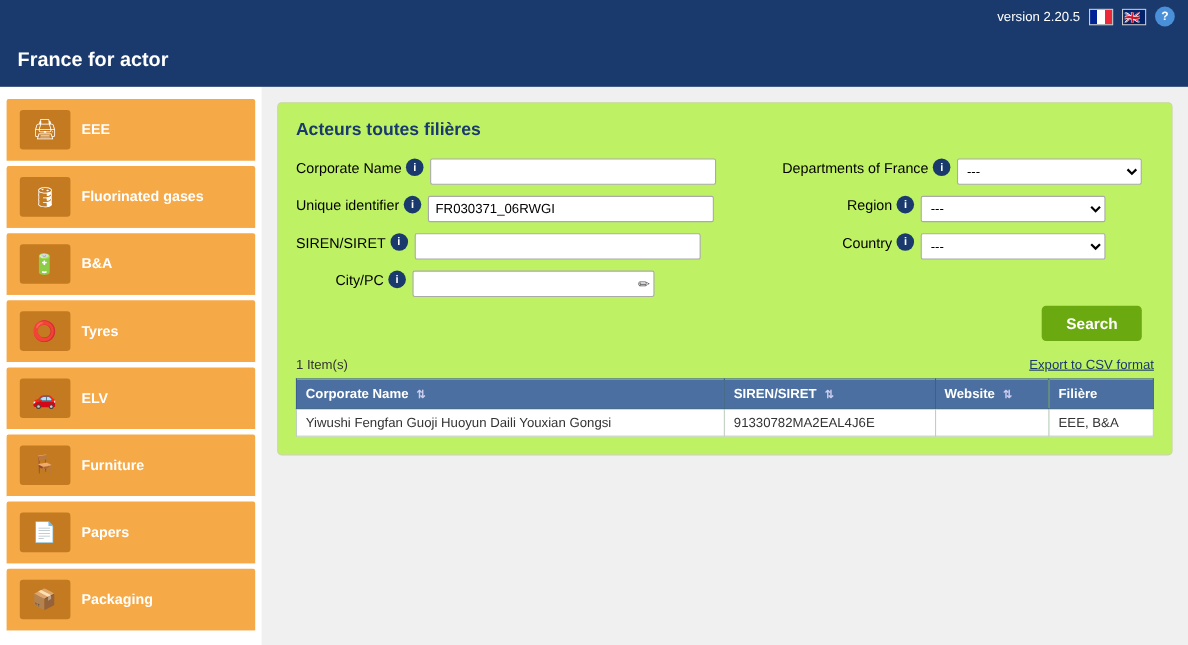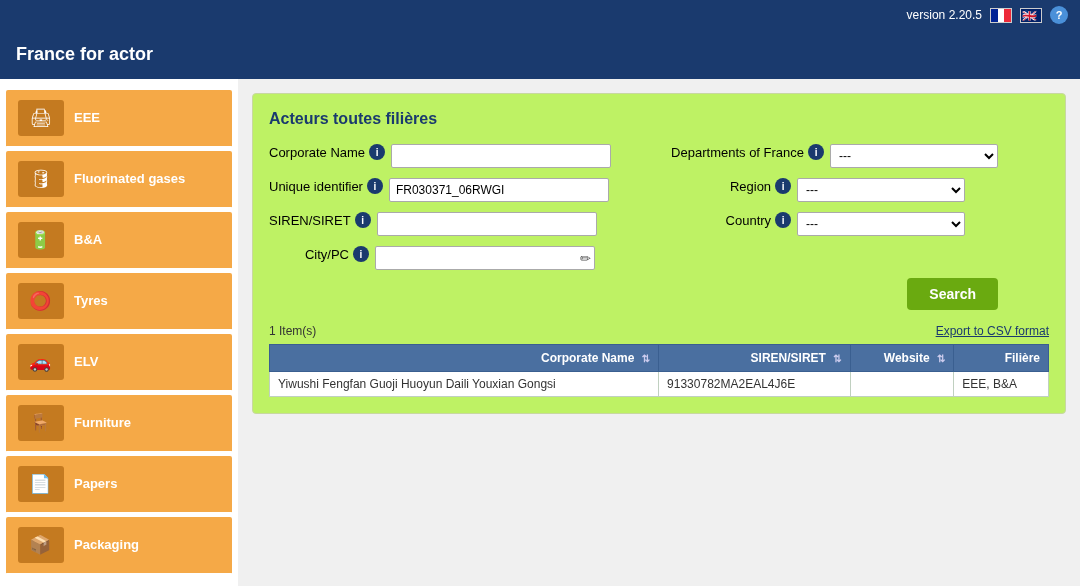--- a/index.html
+++ b/index.html
@@ -109,21 +109,21 @@
       display: flex; flex-direction: column; align-items: flex-end; min-width: 100px;
     }
     .info-icon {
       display: inline-flex; align-items: center; justify-content: center;
       width: 16px; height: 16px; border-radius: 50%;
       background: #1a3a6e; color: white; font-weight: bold; font-size: 10px;
       cursor: pointer; margin-left: 2px; flex-shrink: 0;
     }
     .form-input {
       border: 1px solid #aaa; padding: 3px 6px; font-size: 12px;
-      width: 220px; height: 24px; border-radius: 2px; background: white;
+      width: 260px; height: 24px; border-radius: 2px; background: white;
     }
     .form-input-with-icon {
       position: relative; display: inline-flex; align-items: center;
     }
     .form-input-with-icon input {
       width: 220px; padding-right: 24px;
     }
     .edit-icon {
       position: absolute; right: 4px;
       color: #555; font-size: 13px; cursor: pointer;
@@ -158,21 +158,21 @@
     }
     .items-count { font-size: 12px; color: #333; }
     .export-link { font-size: 12px; color: #1a3a6e; text-decoration: underline; cursor: pointer; }
 
     
     .results-table {
       width: 100%; border-collapse: collapse; font-size: 12px;
     }
     .results-table th {
       background: #4a6fa0; color: white; padding: 6px 8px;
-      text-align: right; border: 1px solid #3a5f90; position: relative;
+      text-align: left; border: 1px solid #3a5f90; position: relative;
     }
     .results-table th .sort-icon {
       margin-left: 4px; font-size: 10px; color: #cce;
     }
     .results-table td {
       background: white; padding: 5px 8px; border: 1px solid #c0d0c0;
       color: #333;
     }
   </style>
 </head>

